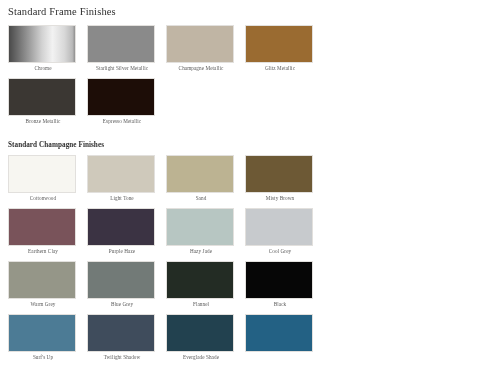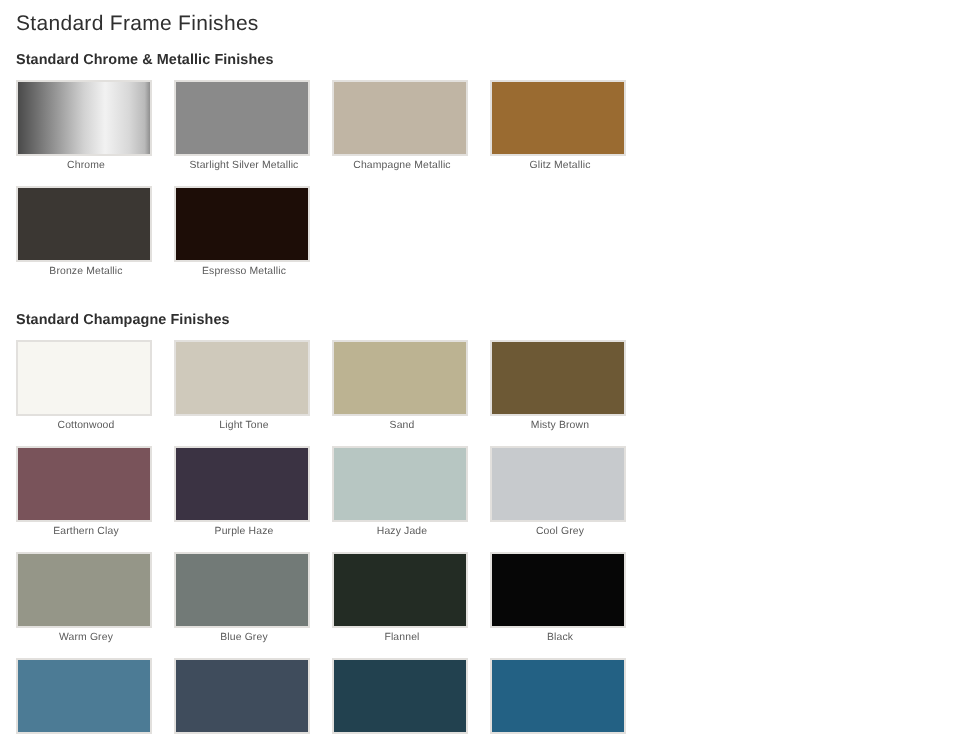--- a/index.html
+++ b/index.html
@@ -14,20 +14,21 @@
     color: #333333;
     overflow: hidden;
   }
 
   .page {
     width: 415px;
     height: 367px;
     box-sizing: border-box;
     padding: 5px 20px 0 8px;
     position: relative;
+    font-family: Liberation Serif, serif;
   }
 
   .page-title {
     font-size: 10.5px;
     font-weight: 400;
     color: #2f2f2f;
     letter-spacing: 0.15px;
     line-height: 14px;
     margin: 0 0 6px 0;
   }
@@ -104,21 +105,20 @@
   }
 </style>
 </head>
 <body>
 
 <div class="page">
 
   <h1 class="page-title">Standard Frame Finishes</h1>
 
   <div class="section section-chrome">
-    <h2 class="section-title">Standard Chrome &amp; Metallic Finishes</h2>
     <div class="swatch-grid">
         <div class="swatch-cell">
           <span class="swatch-chip tex-flat" style="background: linear-gradient(90deg, rgb(74, 74, 74) 0%, rgb(111, 111, 111) 14%, rgb(154, 154, 154) 30%, rgb(210, 210, 210) 50%, rgb(242, 242, 242) 66%, rgb(216, 216, 216) 84%, rgb(185, 185, 185) 96%, rgb(143, 143, 143) 100%);"></span>
           <span class="swatch-label">Chrome</span>
         </div>
         <div class="swatch-cell">
           <span class="swatch-chip tex-starlight" style="background: rgb(138, 138, 138);"></span>
           <span class="swatch-label">Starlight Silver Metallic</span>
         </div>
         <div class="swatch-cell">

